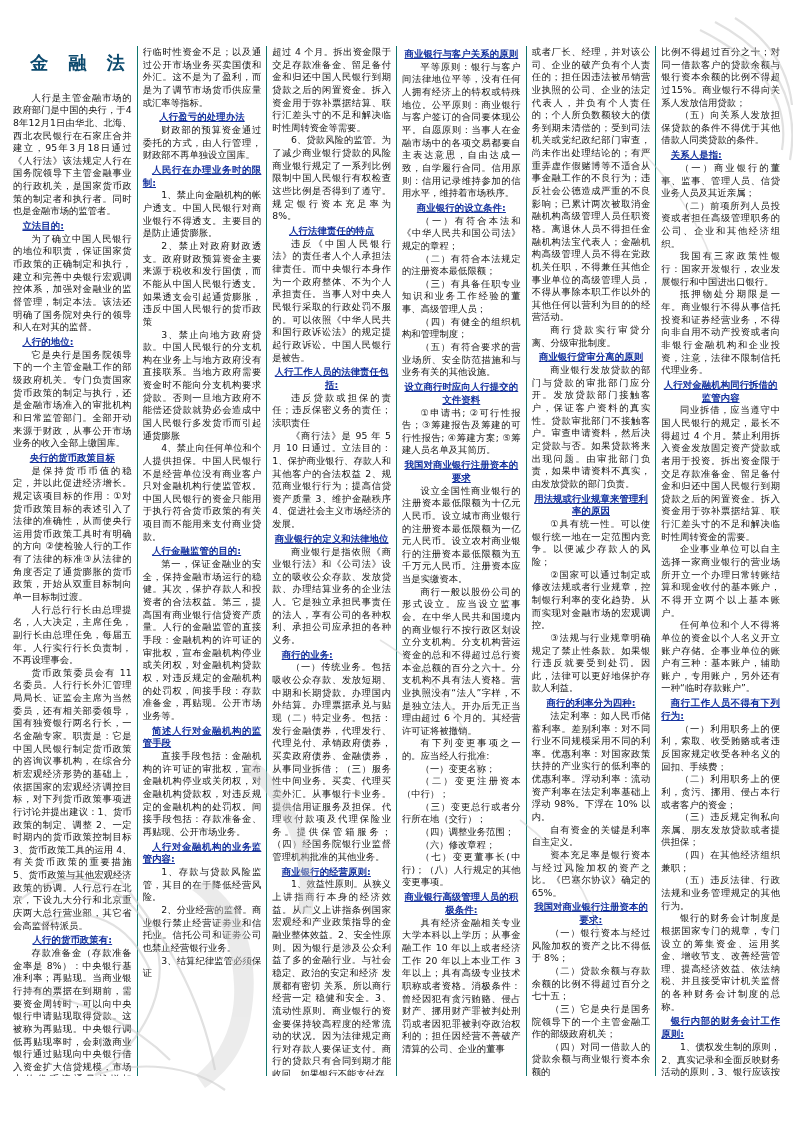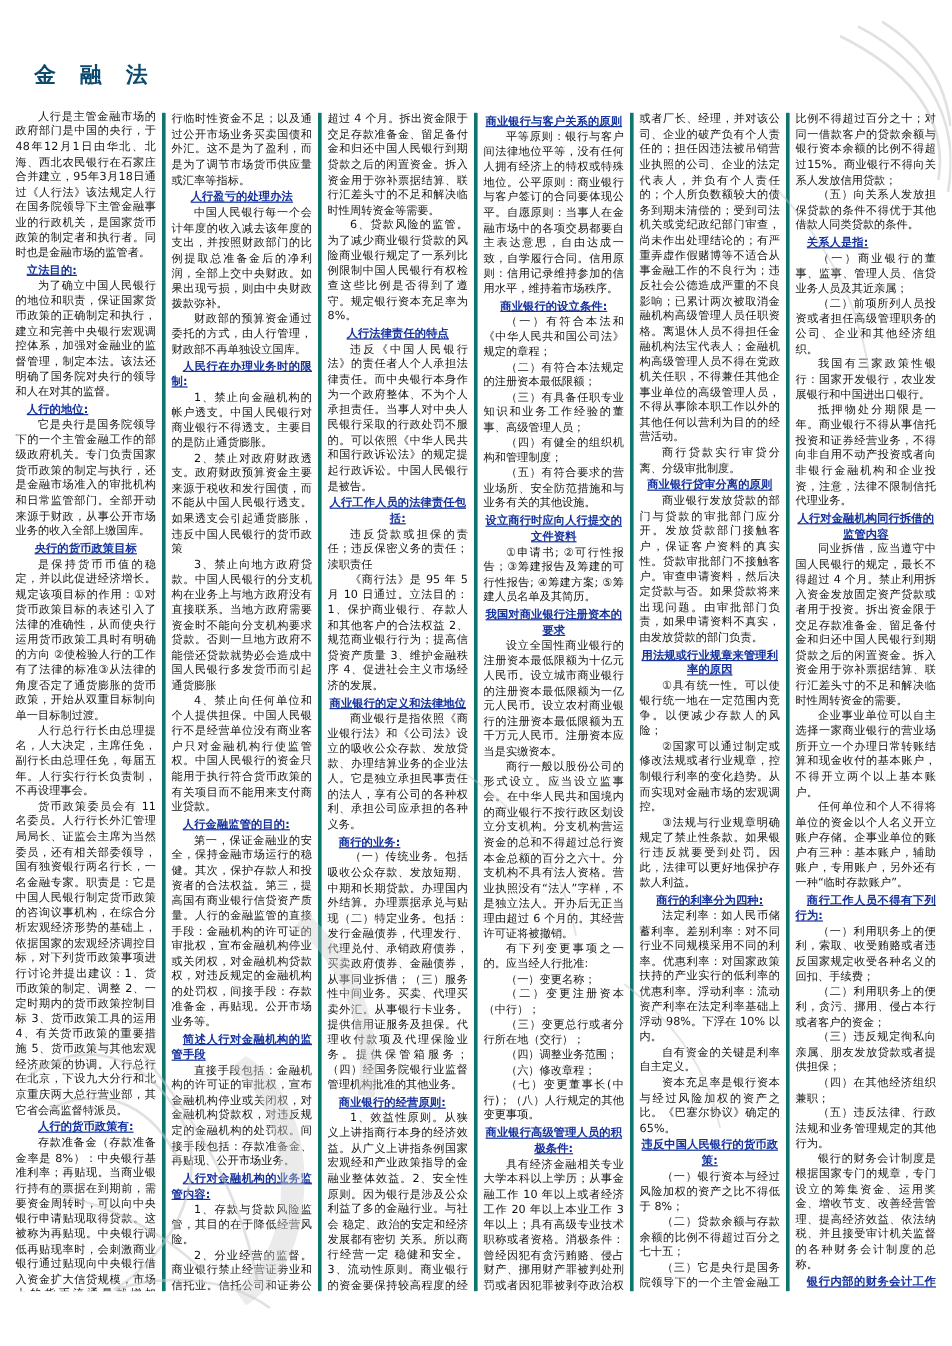--- a/index.html
+++ b/index.html
@@ -31,21 +31,21 @@
     display:flex;
     height:100%;
     width:100%;
   }
   .col {
     flex:1 1 0;
     padding:0 5px 0 5px;
     position:relative;
     overflow:hidden;
   }
-  .col + .col { border-left:3px solid #0f766e;margin-top:48px; }
+  .col + .col { border-left:1px solid #0f766e; }
 
   
   .h1 {
     color:#0c4a6e;
     font-weight:bold;
     font-size:18px;
     letter-spacing:7px;
     text-align:right;
     margin:6px 0 18px 0;
     line-height:1.2;
@@ -114,21 +114,20 @@
         <div class="h2 ctr">央行的货币政策目标</div>
         <p class="t">是保持货币币值的稳定，并以此促进经济增长。规定该项目标的作用：①对货币政策目标的表述引入了法律的准确性，从而使央行运用货币政策工具时有明确的方向 ②使检验人行的工作有了法律的标准③从法律的角度否定了通货膨胀的货币政策，开始从双重目标制向单一目标制过渡。</p>
         <p class="t">人行总行行长由总理提名，人大决定，主席任免，副行长由总理任免，每届五年。人行实行行长负责制，不再设理事会。</p>
         <p class="t">货币政策委员会有 11 名委员。人行行长外汇管理局局长、证监会主席为当然委员，还有相关部委领导，国有独资银行两名行长，一名金融专家。职责是：它是中国人民银行制定货币政策的咨询议事机构，在综合分析宏观经济形势的基础上，依据国家的宏观经济调控目标，对下列货币政策事项进行讨论并提出建议：1、货币政策的制定、调整 2、一定时期内的货币政策控制目标 3、货币政策工具的运用 4、有关货币政策的重要措施 5、货币政策与其他宏观经济政策的协调。人行总行在北京，下设九大分行和北京重庆两大总行营业部，其它省会高监督特派员。</p>
         <div class="h2 ctr">人行的货币政策有:</div>
         <p class="t">存款准备金（存款准备金率是 8%）：中央银行基准利率；再贴现。当商业银行持有的票据在到期前，需要资金周转时，可以向中央银行申请贴现取得贷款。这被称为再贴现。中央银行调低再贴现率时，会刺激商业银行通过贴现向中央银行借入资金扩大信贷规模，市场上的货币流通量就增加了。：向商业银行提供贷款，这是最直接的调节手段。期限不超过一年。主要用途是解决商业银</p>
       </div>
       <div class="col">
         <p class="t noind">行临时性资金不足；以及通过公开市场业务买卖国债和外汇。这不是为了盈利，而是为了调节市场货币供应量或汇率等指标。</p>
         <div class="h2 ctr">人行盈亏的处理办法</div>
-        <p class="t">中国人民银行每一个会计年度的收入减去该年度的支出，并按照财政部门的比例提取总准备金后的净利润，全部上交中央财政。如果出现亏损，则由中央财政拨款弥补。</p>
         <p class="t">财政部的预算资金通过委托的方式，由人行管理，财政部不再单独设立国库。</p>
         <div class="h2">人民行在办理业务时的限制:</div>
         <p class="t">1、禁止向金融机构的帐户透支。中国人民银行对商业银行不得透支。主要目的是防止通货膨胀。</p>
         <p class="t">2、禁止对政府财政透支。政府财政预算资金主要来源于税收和发行国债，而不能从中国人民银行透支。如果透支会引起通货膨胀，违反中国人民银行的货币政策</p>
         <p class="t">3、禁止向地方政府贷款。中国人民银行的分支机构在业务上与地方政府没有直接联系。当地方政府需要资金时不能向分支机构要求贷款。否则一旦地方政府不能偿还贷款就势必会造成中国人民银行多发货币而引起通货膨胀</p>
         <p class="t">4、禁止向任何单位和个人提供担保。中国人民银行不是经营单位没有商业客户只对金融机构行使监管权。中国人民银行的资金只能用于执行符合货币政策的有关项目而不能用来支付商业贷款。</p>
         <div class="h2">人行金融监管的目的:</div>
         <p class="t">第一，保证金融业的安全，保持金融市场运行的稳健。其次，保护存款人和投资者的合法权益。第三，提高国有商业银行信贷资产质量。人行的金融监管的直接手段：金融机构的许可证的审批权，宣布金融机构停业或关闭权，对金融机构贷款权，对违反规定的金融机构的处罚权，间接手段：存款准备金，再贴现。公开市场业务等。</p>
         <div class="h2">简述人行对金融机构的监管手段</div>
         <p class="t">直接手段包括：金融机构的许可证的审批权，宣布金融机构停业或关闭权，对金融机构贷款权，对违反规定的金融机构的处罚权。间接手段包括：存款准备金、再贴现、公开市场业务。</p>
@@ -182,21 +181,21 @@
         <div class="h2 ctr">商业银行贷审分离的原则</div>
         <p class="t">商业银行发放贷款的部门与贷款的审批部门应分开。发放贷款部门接触客户，保证客户资料的真实性。贷款审批部门不接触客户。审查申请资料，然后决定贷款与否。如果贷款将来出现问题。由审批部门负责，如果申请资料不真实，由发放贷款的部门负责。</p>
         <div class="h2 ctr">用法规或行业规章来管理利率的原因</div>
         <p class="t">①具有统一性。可以使银行统一地在一定范围内竞争。以便减少存款人的风险；</p>
         <p class="t">②国家可以通过制定或修改法规或者行业规章，控制银行利率的变化趋势。从而实现对金融市场的宏观调控。</p>
         <p class="t">③法规与行业规章明确规定了禁止性条款。如果银行违反就要受到处罚。因此，法律可以更好地保护存款人利益。</p>
         <div class="h2 ctr">商行的利率分为四种:</div>
         <p class="t">法定利率：如人民币储蓄利率。差别利率：对不同行业不同规模采用不同的利率。优惠利率：对国家政策扶持的产业实行的低利率的优惠利率。浮动利率：流动资产利率在法定利率基础上浮动 98%。下浮在 10% 以内。</p>
         <p class="t">自有资金的关键是利率自主定义。</p>
         <p class="t">资本充足率是银行资本与经过风险加权的资产之比。《巴塞尔协议》确定的 65%。</p>
-        <div class="h2 ctr">违反中国人民银行的货币政策:</div>
+        <div class="h2 ctr">我国对商业银行注册资本的要求:</div>
         <p class="t">（一）银行资本与经过风险加权的资产之比不得低于 8%；</p>
         <p class="t">（二）贷款余额与存款余额的比例不得超过百分之七十五；</p>
         <p class="t">（三）它是央行是国务院领导下的一个主管金融工作的部级政府机关；</p>
         <p class="t">（四）对同一借款人的贷款余额与商业银行资本余额的</p>
       </div>
       <div class="col">
         <p class="t noind">比例不得超过百分之十；对同一借款客户的贷款余额与银行资本余额的比例不得超过15%。商业银行不得向关系人发放信用贷款；</p>
         <p class="t">（五）向关系人发放担保贷款的条件不得优于其他借款人同类贷款的条件。</p>
         <div class="h2">关系人是指:</div>
         <p class="t">（一）商业银行的董事、监事、管理人员、信贷业务人员及其近亲属；</p>

